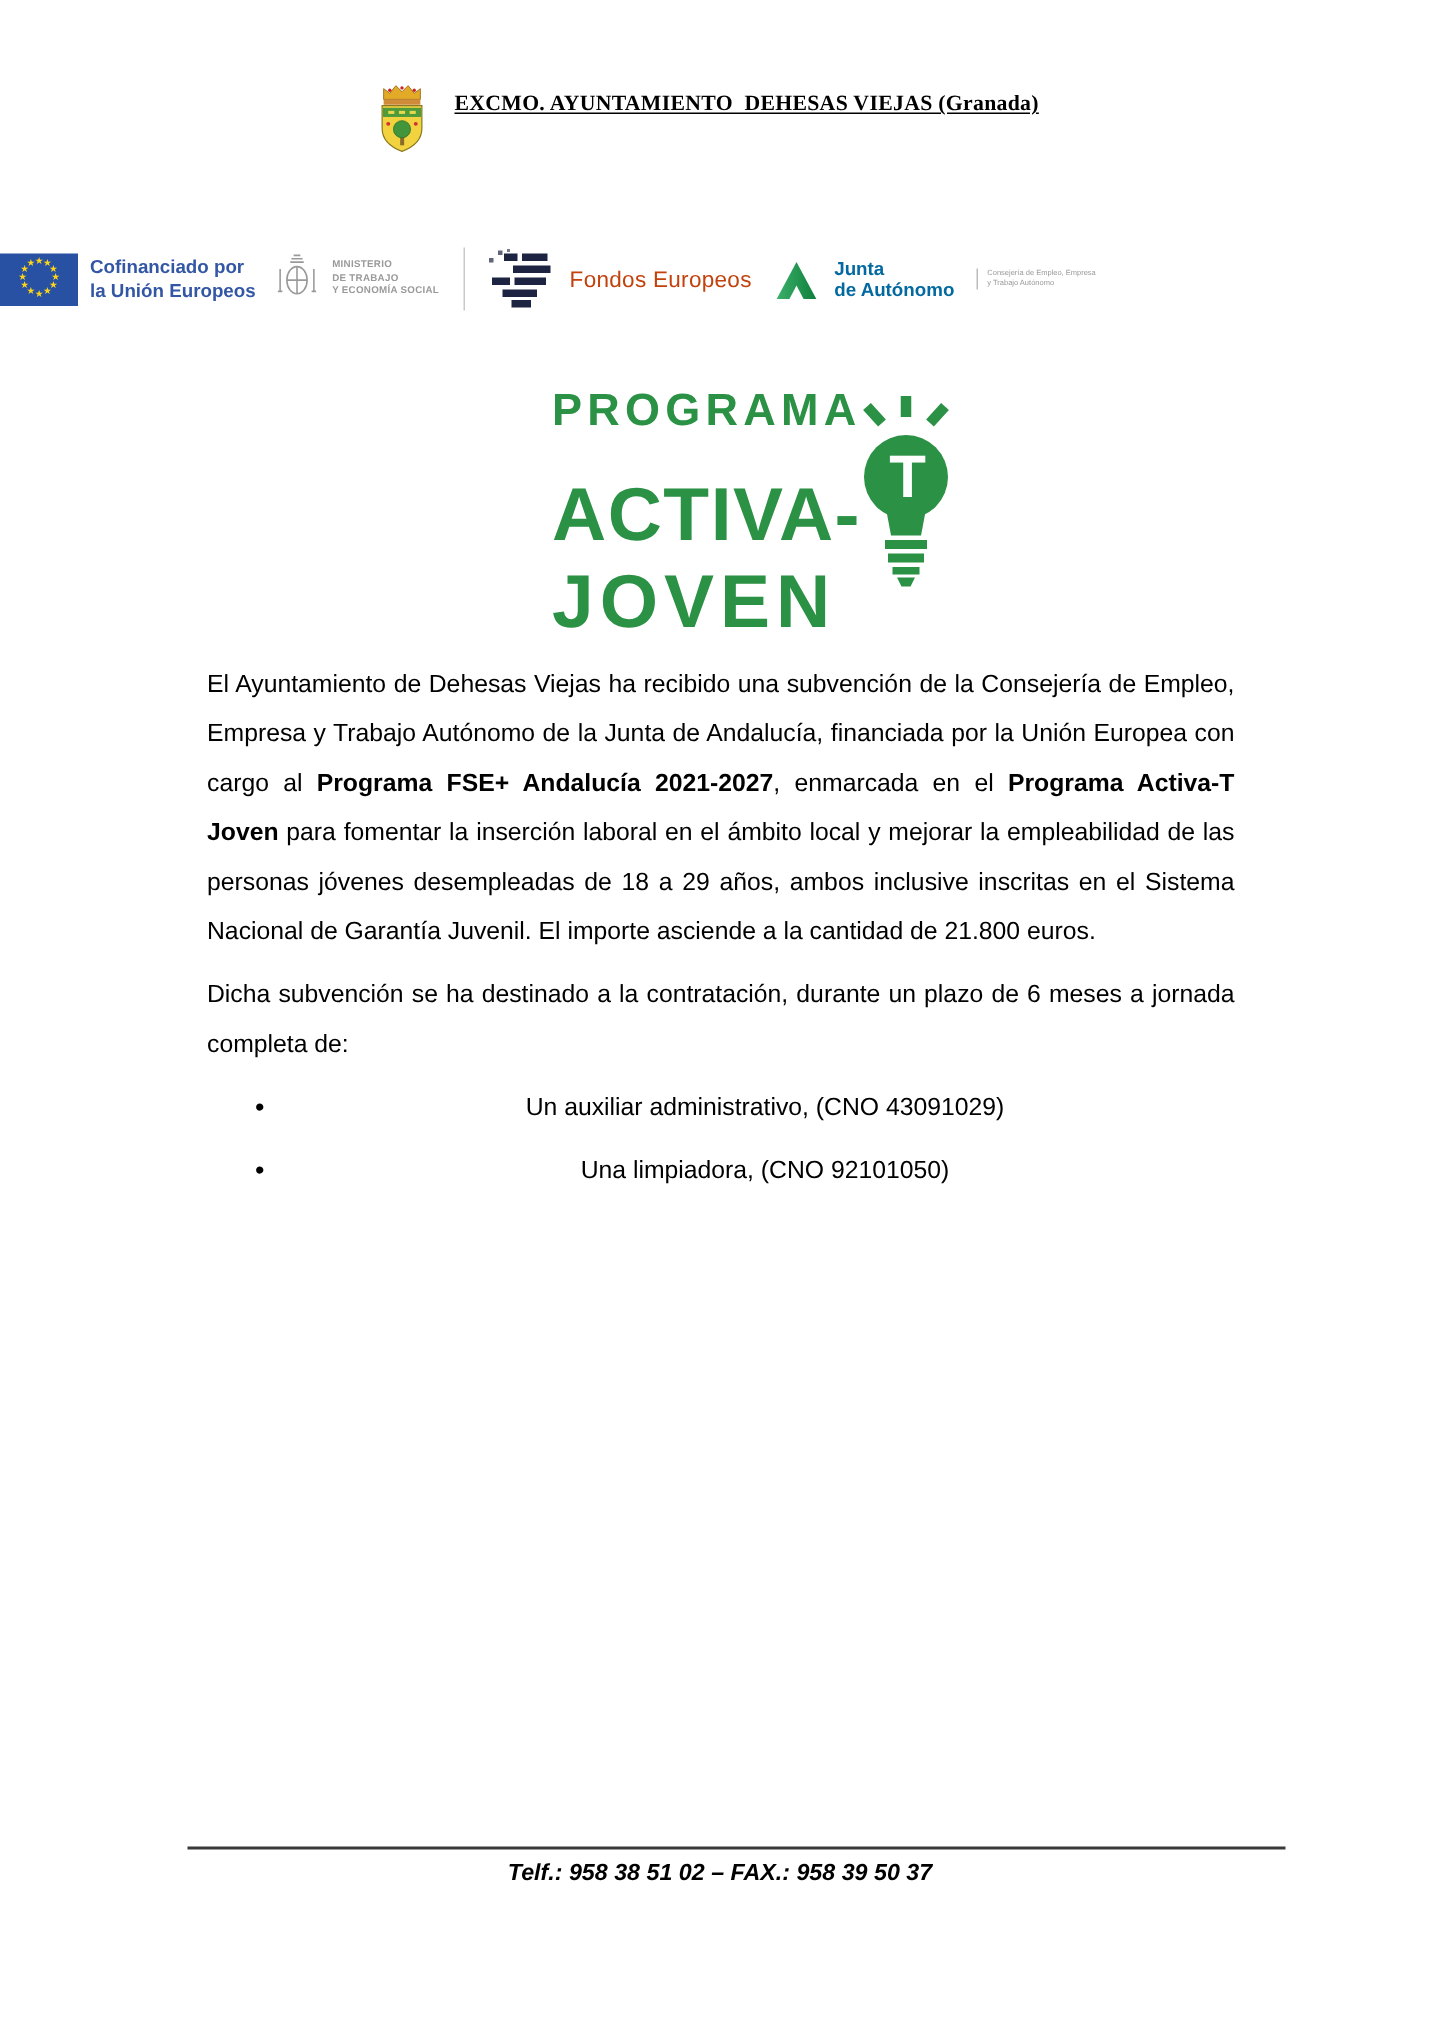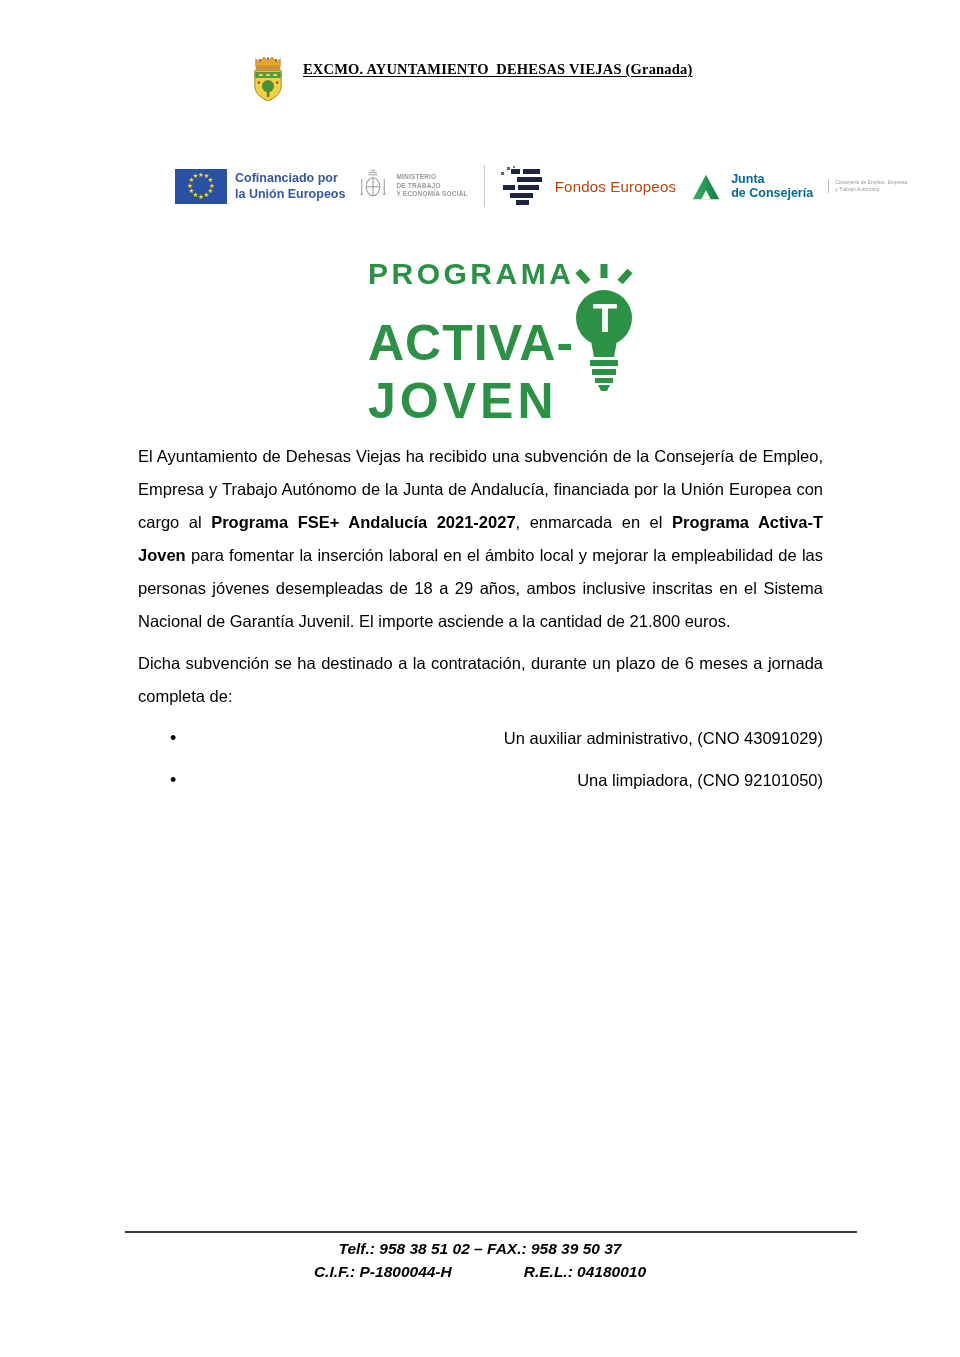--- a/index.html
+++ b/index.html
@@ -27,21 +27,21 @@
     margin-top:9px;
     font-family:"Liberation Serif",serif;
     font-size:14.5px;font-weight:600;letter-spacing:.2px;
     text-decoration:underline;text-underline-offset:2px;
     white-space:pre;
   }
 
   
   .logos-row{top:158px;left:0;width:960px;height:56px;
     display:flex;align-items:center;justify-content:flex-start;
-    padding-left:175px;column-gap:13px;}
+    column-gap:13px;}
   .logo-group{display:flex;align-items:center;gap:8px;}
   .eu-flag{width:52px;height:35px;background:var(--eu-blue);position:relative;flex:0 0 auto;}
   .eu-star{position:absolute;left:50%;top:50%;font-size:6.5px;line-height:6.5px;color:var(--star-yellow);}
   .eu-label{font-size:12.5px;font-weight:bold;color:var(--eu-text);line-height:16px;}
   .ministry-label{font-size:6.5px;color:var(--gray-label);line-height:8.5px;letter-spacing:.2px;font-weight:bold;}
   .vsep{width:1px;height:42px;background:#c9c9c9;margin:0 3px;}
   .fondos-label{font-size:15px;color:#c2410c;letter-spacing:.2px;}
   .junta-label{font-size:12.5px;font-weight:bold;color:#0369a1;line-height:14.5px;}
   .junta-sub{font-size:5px;color:var(--gray-label);line-height:7px;
     border-left:1px solid #bbbbbb;padding-left:6px;margin-left:7px;}
@@ -55,21 +55,21 @@
   .bulb{position:absolute;left:203px;top:5px;width:70px;height:132px;pointer-events:none;}
   .bulb-letter{position:absolute;left:237px;top:62px;transform:translate(-50%,-50%);
     color:#ffffff;font-size:40px;font-weight:bold;line-height:40px;}
 
   
   .body-text{top:440px;left:138px;width:685px;
     font-size:16.5px;line-height:33px;text-align:justify;}
   .body-text p{margin:0;}
   .p2{margin-top:9px !important;}
   .body-text b{font-weight:bold;margin-top:38px;}
-  ul.bullets{margin:9px 0 0 0;padding:0 0 0 59px;list-style:none;text-align:right;}
+  ul.bullets{margin:9px 0 0 0;padding:0 0 0 59px;list-style:none;text-align:center;}
   ul.bullets li{position:relative;line-height:33px;}
   ul.bullets li + li{margin-top:9px;}
   ul.bullets li::before{content:"\2022";position:absolute;left:-27px;top:0;font-size:18px;}
 
   
   .footer{top:1231px;left:0;width:960px;}
   .footer-divider{border:0;border-top:2px solid #3a3a3a;margin:0 103px 5px 125px;}
   .footer-line{text-align:center;font-style:italic;font-weight:bold;
     font-size:15.5px;line-height:22.5px;}
   .gap70{margin-left:72px;}
@@ -165,21 +165,21 @@
         <linearGradient id="jg" x1="0" y1="0" x2="1" y2="0">
           <stop offset="0" stop-color="#3bb06a"></stop>
           <stop offset="1" stop-color="#0e7f3c"></stop>
         </linearGradient>
       </defs>
       <path d="M4 29 L18 3 L32 29 Z" fill="url(#jg)"></path>
       <path d="M13 29 L18 19.5 L23 29 Z" fill="#ffffff"></path>
     </svg>
     <span class="junta-label">
       <span>Junta</span><br>
-      <span>de Consejería</span>
+      <span>de Autónomo</span>
     </span>
     <span class="junta-sub">
       <span>Consejería de Empleo, Empresa</span><br>
       <span>y Trabajo Autónomo</span>
     </span>
   </div>
 </div>
 
 <div class="program-logo">
   <div class="pl1">PROGRAMA</div>
@@ -208,16 +208,13 @@
   <p class="p2">Dicha subvención se ha destinado a la contratación, durante un plazo de 6 meses a jornada completa de:</p>
   <ul class="bullets">
     <li>Un auxiliar administrativo, (CNO 43091029)</li>
     <li>Una limpiadora, (CNO 92101050)</li>
   </ul>
 </div>
 
 <div class="abs footer">
   <hr class="footer-divider">
   <div class="footer-line">Telf.: 958 38 51 02 – FAX.: 958 39 50 37</div>
-  <div class="footer-line">
-    <span>C.I.F.: P-1800044-H</span><span class="gap70">R.E.L.: 04180010</span>
-  </div>
 </div>
 
 </body></html>

